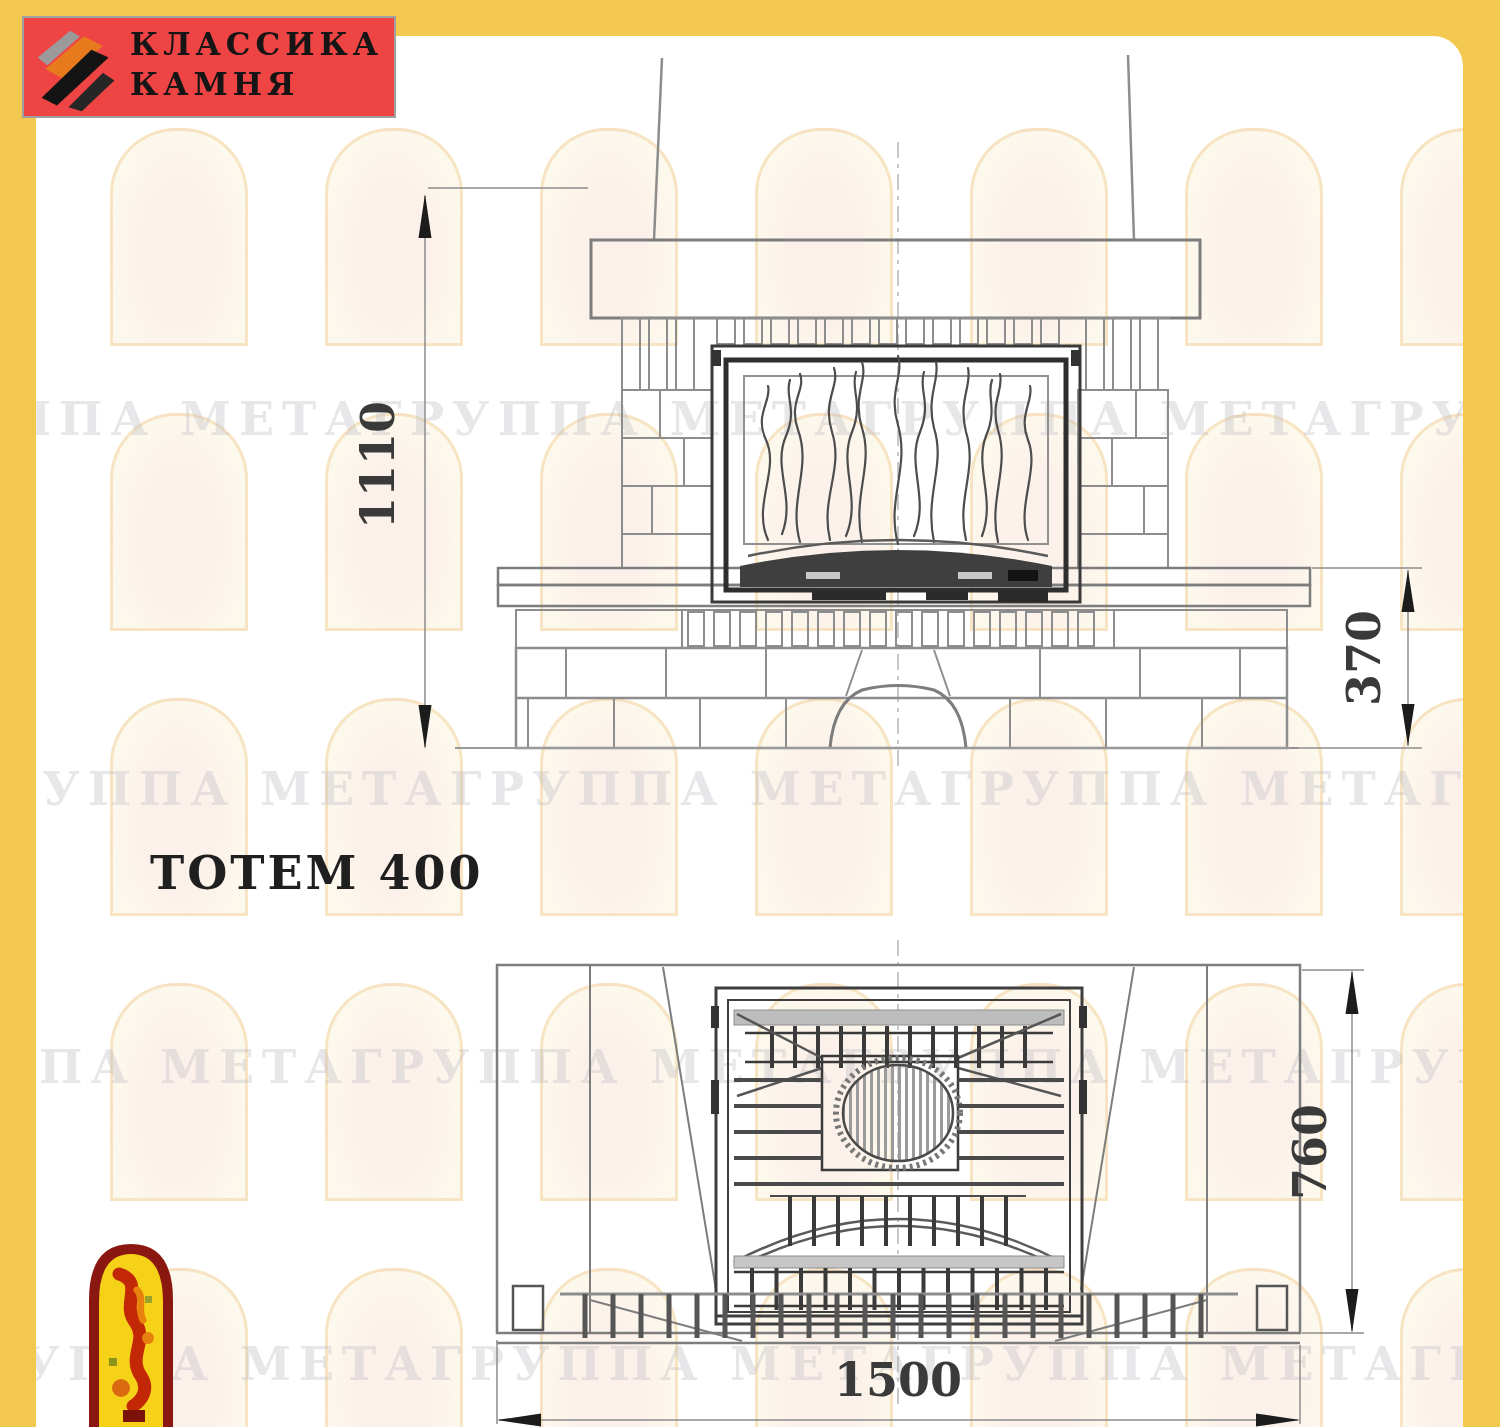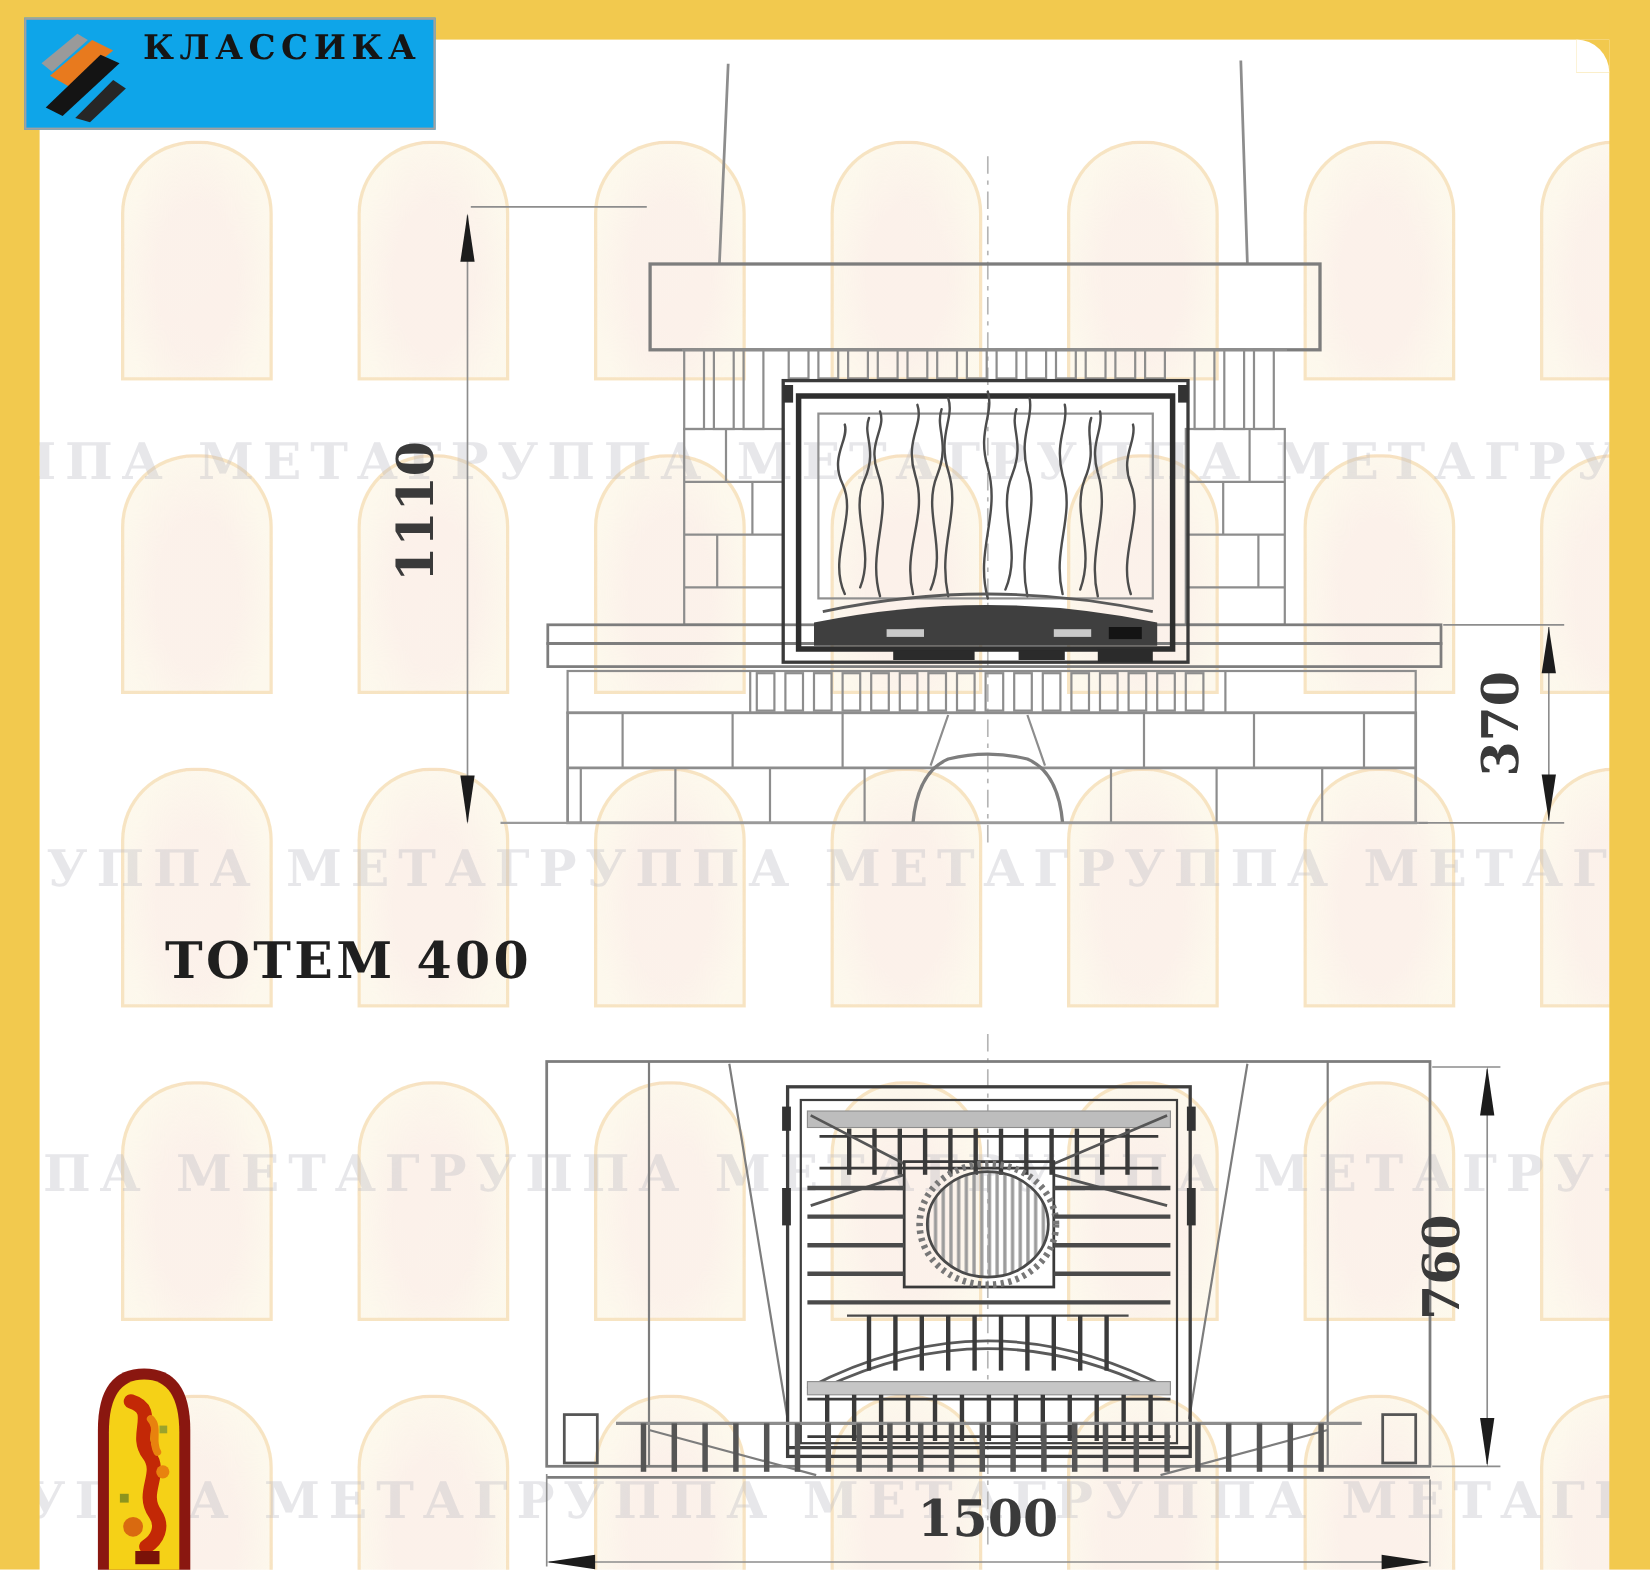--- a/index.html
+++ b/index.html
@@ -20,21 +20,21 @@
   .wm-arch{position:absolute;width:132px;height:212px;
     border:3px solid rgba(233,176,85,0.28);
     border-radius:66px 66px 0 0;
     background:radial-gradient(ellipse at 50% 58%, rgba(222,120,50,0.10) 0 40%, rgba(250,240,214,0.45) 75%);}
   .wm-text{position:absolute;white-space:nowrap;
     font:700 46px "DejaVu Serif",serif;letter-spacing:8px;
     color:rgba(186,186,192,0.34);}
   
   #drawing{position:absolute;left:0;top:0;z-index:3;}
   
-  #logo{position:absolute;left:22px;top:16px;width:370px;height:98px;background:#0ea5e9;
+  #logo{position:absolute;left:22px;top:16px;width:370px;height:98px;background:#ef4444;
     border:2px solid #a0a0a0;z-index:7;}
   #logo .logo-text{position:absolute;left:106px;top:6px;
     font:700 31px "DejaVu Serif",serif;letter-spacing:5px;line-height:40px;color:#151515;}
   #logo svg{position:absolute;left:8px;top:6px;}
   
   #model-title{position:absolute;left:150px;top:846px;
     font:700 46px "DejaVu Serif",serif;letter-spacing:3px;color:#1f1f1f;z-index:4;}
   
   #mascot{position:absolute;left:85px;top:1238px;z-index:7;}
 </style>
@@ -93,20 +93,21 @@
 
 <div id="logo">
   <svg width="92" height="88" viewBox="0 0 96 90">
     <polygon points="6,34 40,6 50,12 16,42" fill="#9a9a9a"></polygon>
     <polygon points="14,46 54,12 74,22 32,56" fill="#e87a1e"></polygon>
     <polygon points="10,76 62,26 80,34 26,84" fill="#141414"></polygon>
     <polygon points="38,86 74,50 86,58 52,90" fill="#262626"></polygon>
   </svg>
   <div class="logo-text">
     <div>КЛАССИКА</div>
+    <div>КАМНЯ</div>
   </div>
 </div>
 
 <div id="model-title">ТОТЕМ 400</div>
 
 <svg id="drawing" width="1500" height="1427" viewBox="0 0 1500 1427">
   <defs>
     <pattern id="vhatch" width="7" height="7" patternUnits="userSpaceOnUse">
       <line x1="3.5" y1="0" x2="3.5" y2="7" stroke="#9b9b9b" stroke-width="3"></line>
     </pattern>

